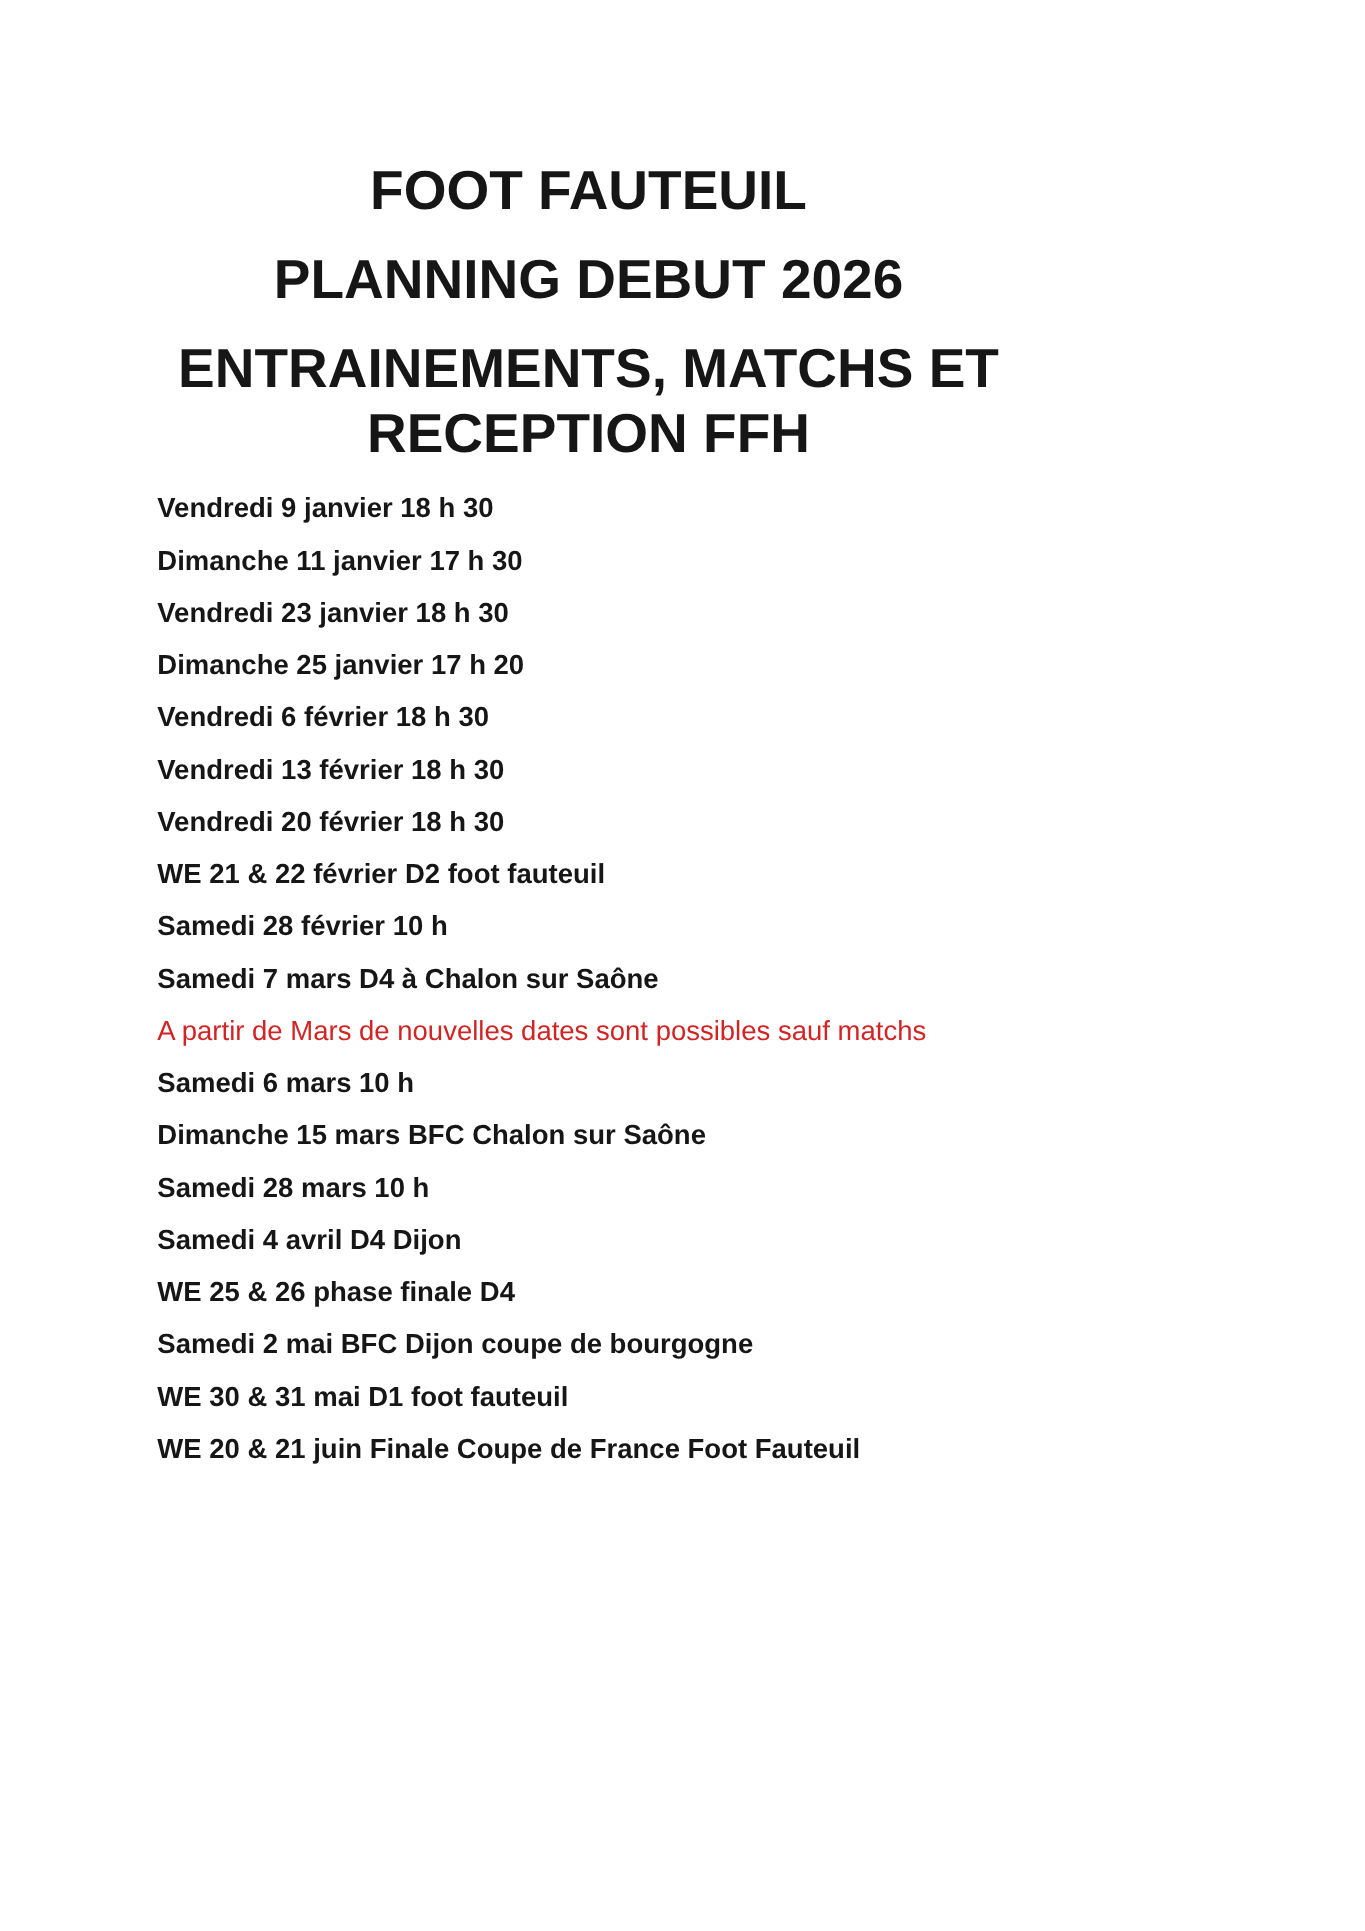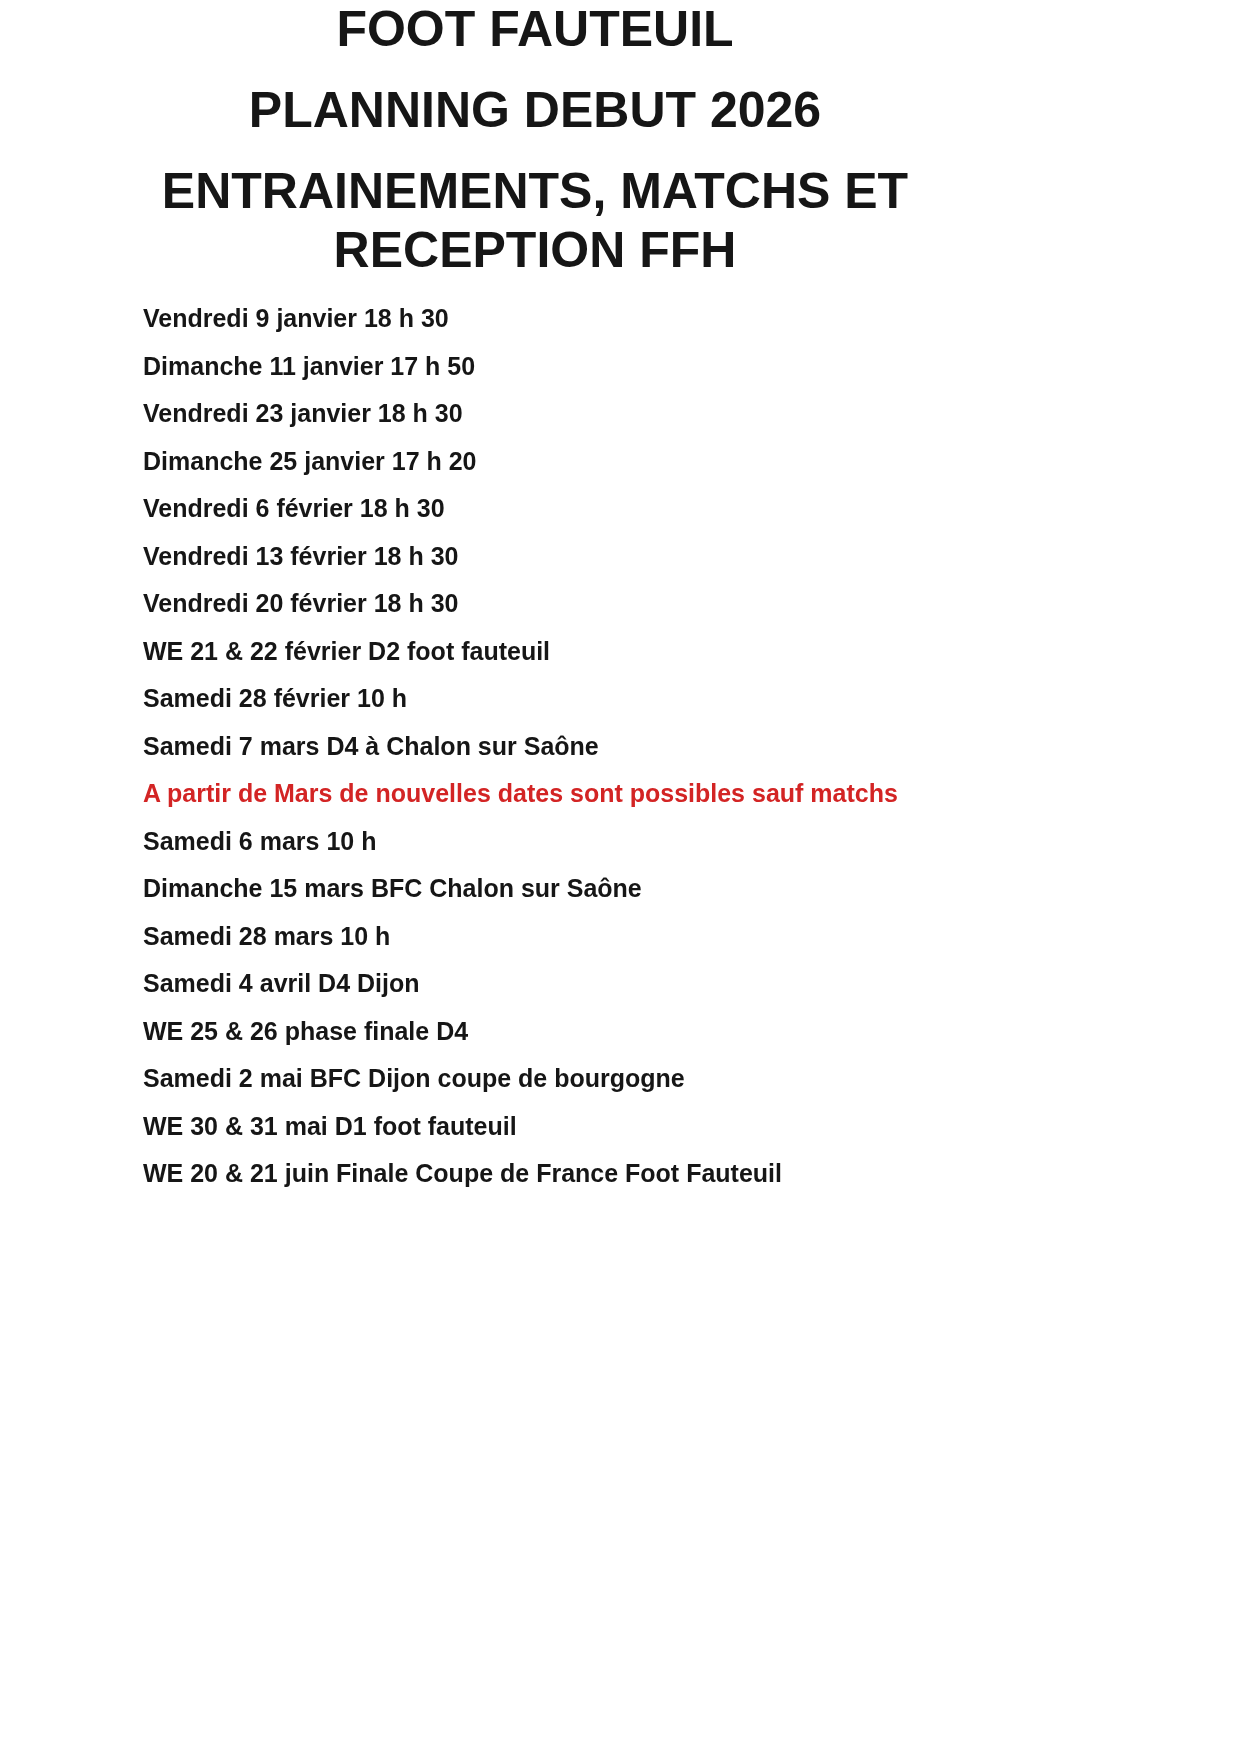--- a/index.html
+++ b/index.html
@@ -6,20 +6,21 @@
     margin: 0;
     padding: 0;
     background: #ffffff;
   }
   .page {
     position: relative;
     width: 1070px;
     height: 1755px;
     background: var(--bg, #ffffff);
     box-sizing: border-box;
+    padding-top: 144px;
     overflow: hidden;
     font-family: "Liberation Sans", sans-serif;
     color: var(--ink, #161616);
   }
   .titles {
     width: 971px;
     margin: 0 auto 18px auto;
     text-align: center;
   }
   .title-line {
@@ -37,36 +38,36 @@
     font-size: 25px;
     line-height: 33px;
     margin: 0 0 14.5px 0;
     white-space: nowrap;
     font-weight: bold;
   }
   .entry.bold {
     font-weight: bold;
   }
   .entry.bold-red {
-    font-weight: bold;
+    font-weight: normal;
     color: var(--red, #d32424);
   }
 </style>
 </head>
 <body>
 
 <div class="page">
   <header class="titles">
     <h1 class="title-line">FOOT FAUTEUIL</h1>
     <h1 class="title-line">PLANNING DEBUT 2026</h1>
     <h1 class="title-line">ENTRAINEMENTS, MATCHS ET RECEPTION FFH</h1>
   </header>
   <main class="entries" id="entries">
       <div class="entry">Vendredi 9 janvier 18 h 30</div>
-      <div class="entry">Dimanche 11 janvier 17 h 50</div>
+      <div class="entry">Dimanche 11 janvier 17 h 30</div>
       <div class="entry">Vendredi 23 janvier 18 h 30</div>
       <div class="entry">Dimanche 25 janvier 17 h 20</div>
       <div class="entry">Vendredi 6 février 18 h 30</div>
       <div class="entry">Vendredi 13 février 18 h 30</div>
       <div class="entry">Vendredi 20 février 18 h 30</div>
       <div class="entry">WE 21 &amp; 22 février D2 foot fauteuil</div>
       <div class="entry">Samedi 28 février 10 h</div>
       <div class="entry bold">Samedi 7 mars D4 à Chalon sur Saône</div>
       <div class="entry bold-red">A partir de Mars de nouvelles dates sont possibles sauf matchs</div>
       <div class="entry">Samedi 6 mars 10 h</div>

